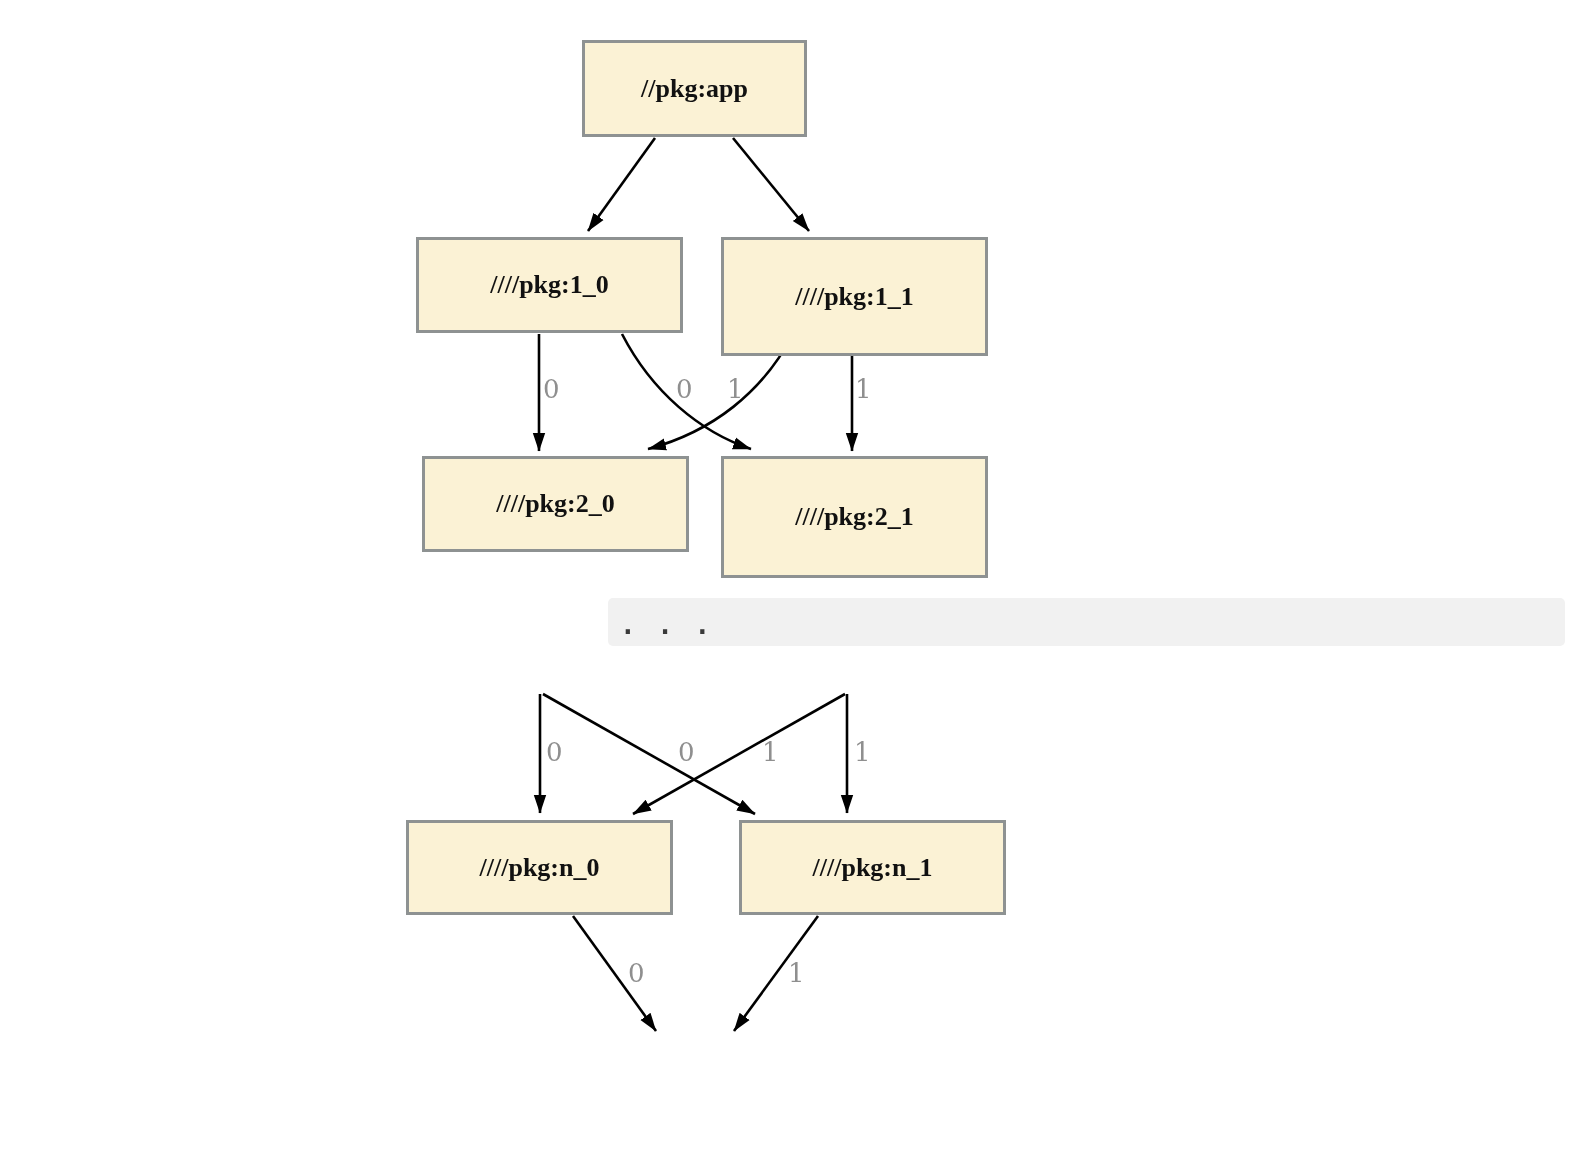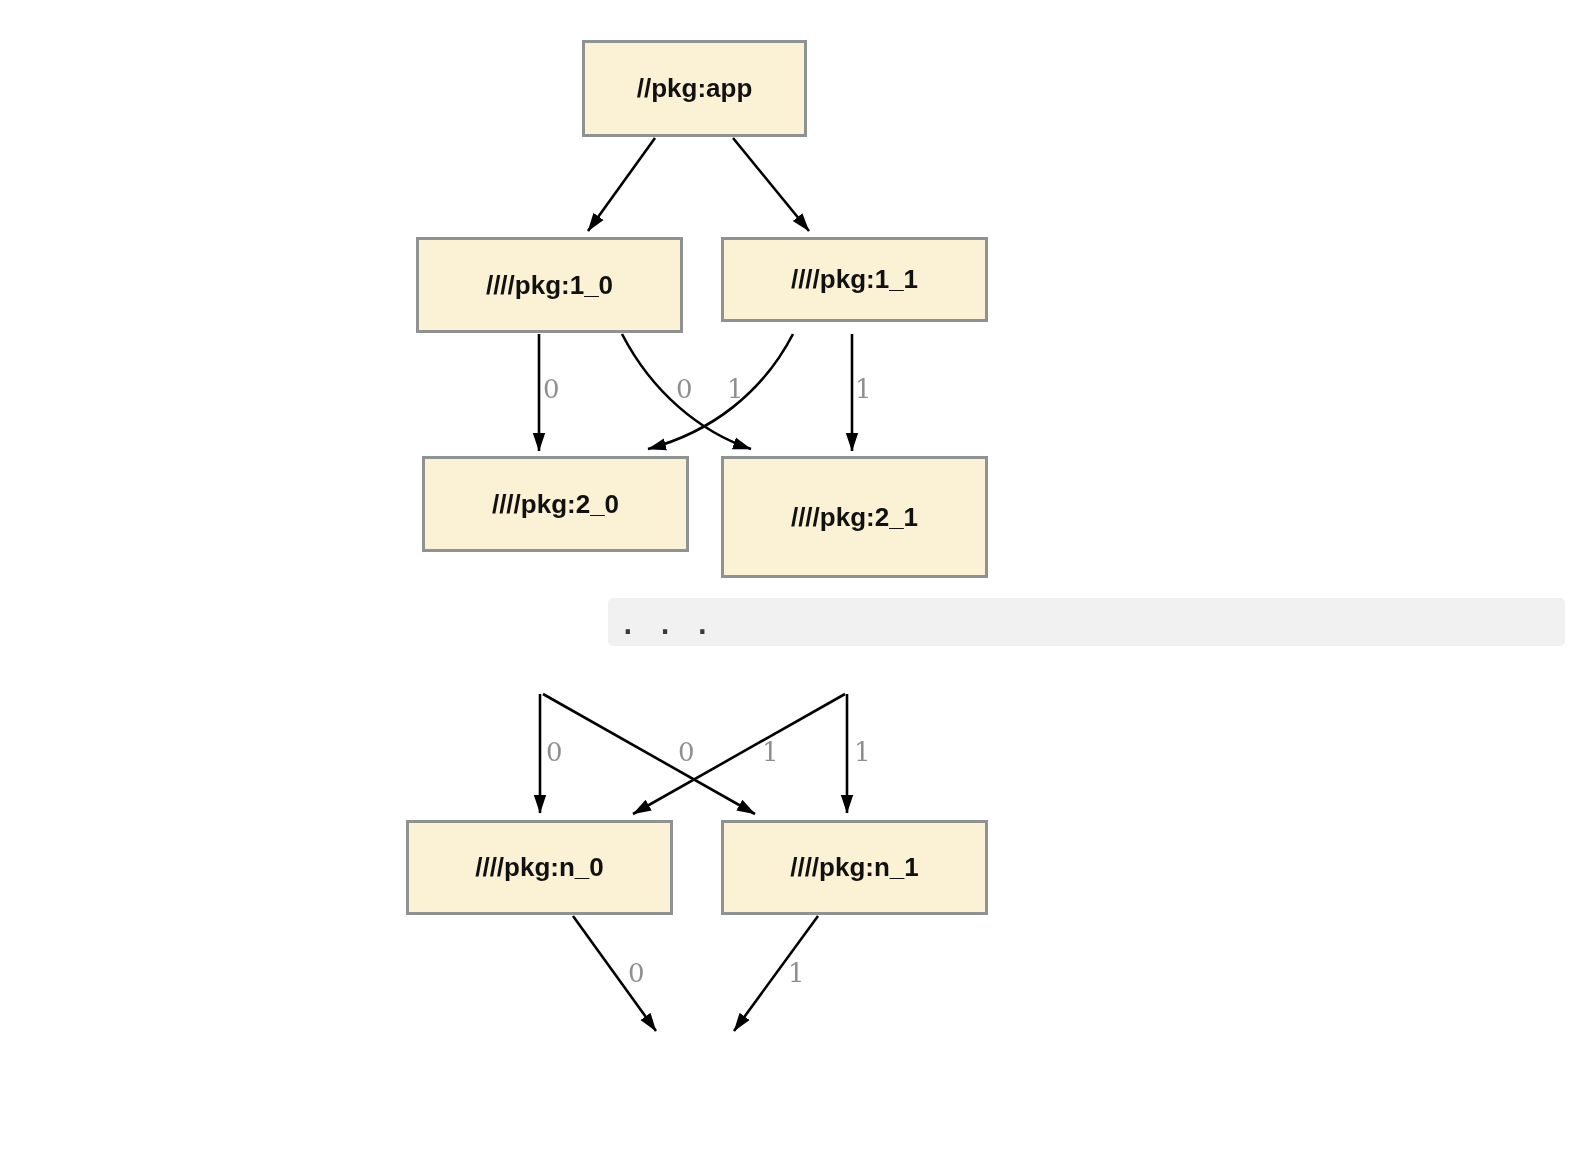--- a/index.html
+++ b/index.html
@@ -24,21 +24,21 @@
     pointer-events: none;
   }
   .node {
     position: absolute;
     box-sizing: border-box;
     background: #fbf2d5;
     border: 3px solid #8e9292;
     display: flex;
     align-items: center;
     justify-content: center;
-    font-family: Liberation Sans, sans-serif;
+    font-family: Liberation Serif, serif;
     font-weight: bold;
     font-size: 26px;
     color: #111111;
     white-space: nowrap;
   }
   .elabel {
     position: absolute;
     font-family: "DejaVu Serif", serif;
     font-size: 26px;
     line-height: 1;
@@ -92,31 +92,31 @@
     <path d="M543,694 L755,814" fill="none" stroke="#000" stroke-width="2.6" marker-end="url(#ah)"></path>
     <path d="M845,694 L633,814" fill="none" stroke="#000" stroke-width="2.6" marker-end="url(#ah)"></path>
 
     <path d="M573,916 L656,1031" fill="none" stroke="#000" stroke-width="2.6" marker-end="url(#ah)"></path>
     <path d="M818,916 L734,1031" fill="none" stroke="#000" stroke-width="2.6" marker-end="url(#ah)"></path>
   </svg>
 
   <div class="node" style="left:582px; top:40px;  width:225px; height:97px;">//pkg:app</div>
 
   <div class="node" style="left:416px; top:237px; width:267px; height:96px;">////pkg:1_0</div>
-  <div class="node" style="left:721px; top:237px; width:267px; height:85px;">////pkg:1_1</div>
+  <div class="node" style="left:721px; top:237px; width:267px; height:119px;">////pkg:1_1</div>
 
   <div class="node" style="left:422px; top:456px; width:267px; height:96px;">////pkg:2_0</div>
   <div class="node" style="left:721px; top:456px; width:267px; height:122px;">////pkg:2_1</div>
 
   <div class="ellipsis-bar">
     <span>. . .</span>
   </div>
 
   <div class="node" style="left:406px; top:820px; width:267px; height:95px;text-align:right;">////pkg:n_0</div>
-  <div class="node" style="left:721px; top:820px; width:267px; height:95px;">////pkg:n_1</div>
+  <div class="node" style="left:739px; top:820px; width:267px; height:95px;">////pkg:n_1</div>
 
 
   <span class="elabel" style="left:543px; top:376px;">0</span>
   <span class="elabel" style="left:676px; top:376px;">0</span>
   <span class="elabel" style="left:727px; top:376px;">1</span>
   <span class="elabel" style="left:855px; top:376px;">1</span>
 
   <span class="elabel" style="left:546px; top:739px;">0</span>
   <span class="elabel" style="left:678px; top:739px;">0</span>
   <span class="elabel" style="left:762px; top:739px;">1</span>

